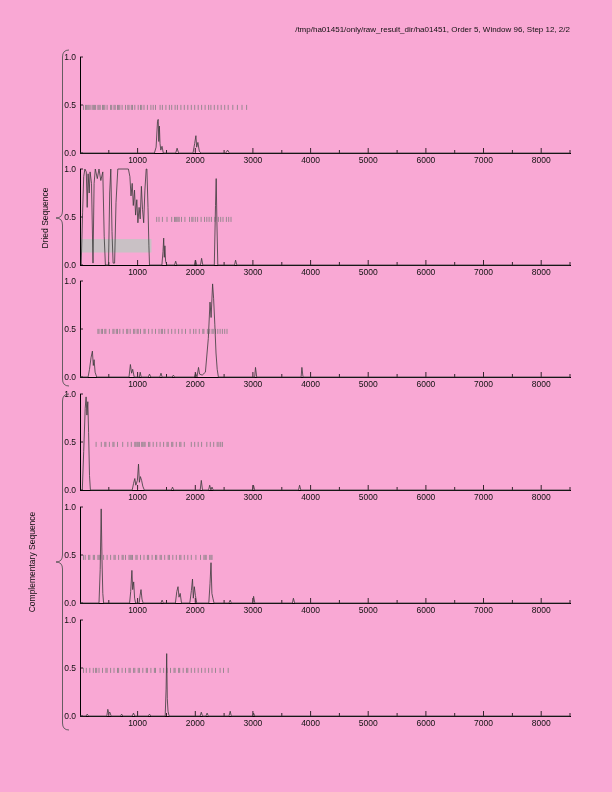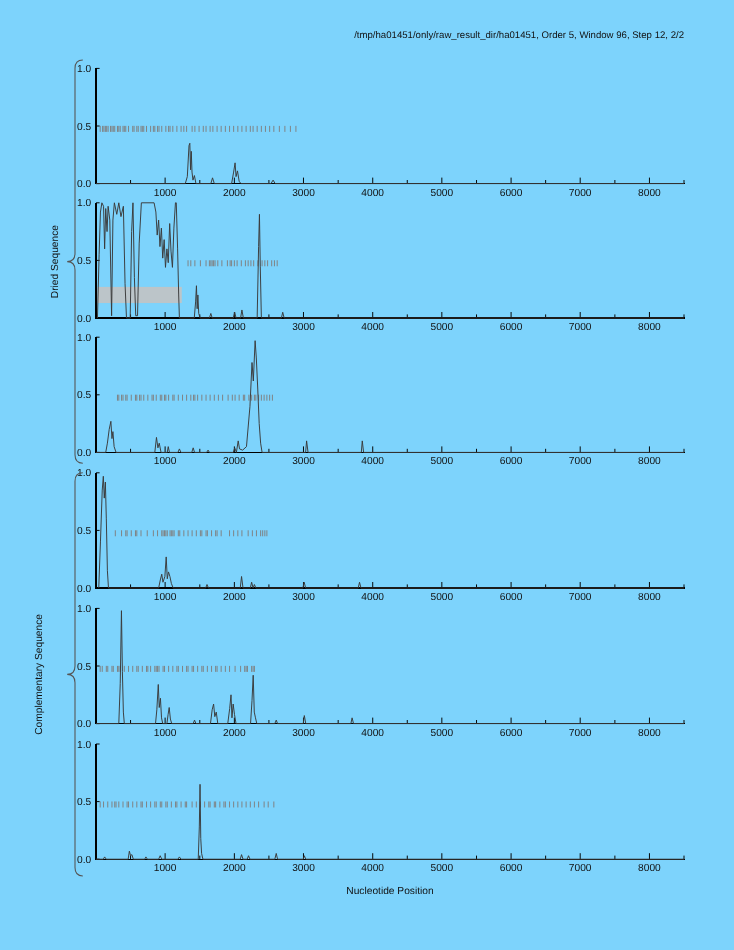--- a/index.html
+++ b/index.html
@@ -1,17 +1,17 @@
 <!DOCTYPE html>
 <html><head>
 <meta charset="utf-8">
 <style>
   html,body{margin:0;padding:0;background:#fff;}
   .page{
-    position:relative;width:612px;height:792px;background:#7dd3fc;
+    position:relative;width:612px;height:792px;background:#f9a8d4;
     font-family:"Liberation Sans",sans-serif;color:#1a1a1a;overflow:hidden;
   }
   .title{
     position:absolute;top:25px;left:60px;width:510px;
     text-align:right;font-size:8px;white-space:nowrap;color:#111;
   }
   .group-label{
     position:absolute;font-size:8.5px;white-space:nowrap;color:#111;
     transform:translate(-50%,-50%) rotate(-90deg);
   }
@@ -24,21 +24,20 @@
   svg{position:absolute;top:0;left:0;}
   svg text{font-family:"Liberation Sans",sans-serif;font-size:8.5px;fill:#111;}
 </style>
 </head>
 <body>
 
 <div class="page">
   <div class="title">/tmp/ha01451/only/raw_result_dir/ha01451, Order 5, Window 96, Step 12, 2/2</div>
   <div class="group-label g1">Dried Sequence</div>
   <div class="group-label g2">Complementary Sequence</div>
-  <div class="xlabel">Nucleotide Position</div>
   <svg id="plot" width="612" height="792">
       <g>
         <path d="M83.5,104.9V109.9M85.5,104.9V109.9M86.6,104.9V109.9M87.8,104.9V109.9M88.9,104.9V109.9M90.1,104.9V109.9M92.1,104.9V109.9M93.3,104.9V109.9M94.4,104.9V109.9M95.6,104.9V109.9M97.9,104.9V109.9M99.0,104.9V109.9M100.2,104.9V109.9M102.5,104.9V109.9M103.6,104.9V109.9M104.8,104.9V109.9M107.1,104.9V109.9M110.6,104.9V109.9M111.7,104.9V109.9M114.0,104.9V109.9M115.2,104.9V109.9M117.5,104.9V109.9M118.6,104.9V109.9M119.8,104.9V109.9M122.1,104.9V109.9M125.5,104.9V109.9M127.8,104.9V109.9M129.0,104.9V109.9M131.3,104.9V109.9M132.5,104.9V109.9M134.8,104.9V109.9M138.2,104.9V109.9M140.5,104.9V109.9M141.7,104.9V109.9M144.0,104.9V109.9M147.4,104.9V109.9M150.9,104.9V109.9M153.2,104.9V109.9M155.5,104.9V109.9M160.1,104.9V109.9M162.4,104.9V109.9M165.9,104.9V109.9M169.4,104.9V109.9M171.7,104.9V109.9M175.1,104.9V109.9M177.4,104.9V109.9M180.9,104.9V109.9M184.3,104.9V109.9M187.8,104.9V109.9M191.3,104.9V109.9M194.7,104.9V109.9M198.2,104.9V109.9M201.6,104.9V109.9M205.1,104.9V109.9M208.6,104.9V109.9M210.9,104.9V109.9M214.3,104.9V109.9M217.8,104.9V109.9M221.2,104.9V109.9M224.7,104.9V109.9M228.2,104.9V109.9M232.8,104.9V109.9M237.4,104.9V109.9M242.0,104.9V109.9M246.6,104.9V109.9" stroke="#808080" stroke-width="0.8" fill="none"></path>
         <text x="137.6" y="163" text-anchor="middle">1000</text>
         <text x="195.3" y="163" text-anchor="middle">2000</text>
         <text x="252.9" y="163" text-anchor="middle">3000</text>
         <text x="310.6" y="163" text-anchor="middle">4000</text>
         <text x="368.2" y="163" text-anchor="middle">5000</text>
         <text x="425.9" y="163" text-anchor="middle">6000</text>
         <text x="483.5" y="163" text-anchor="middle">7000</text>

